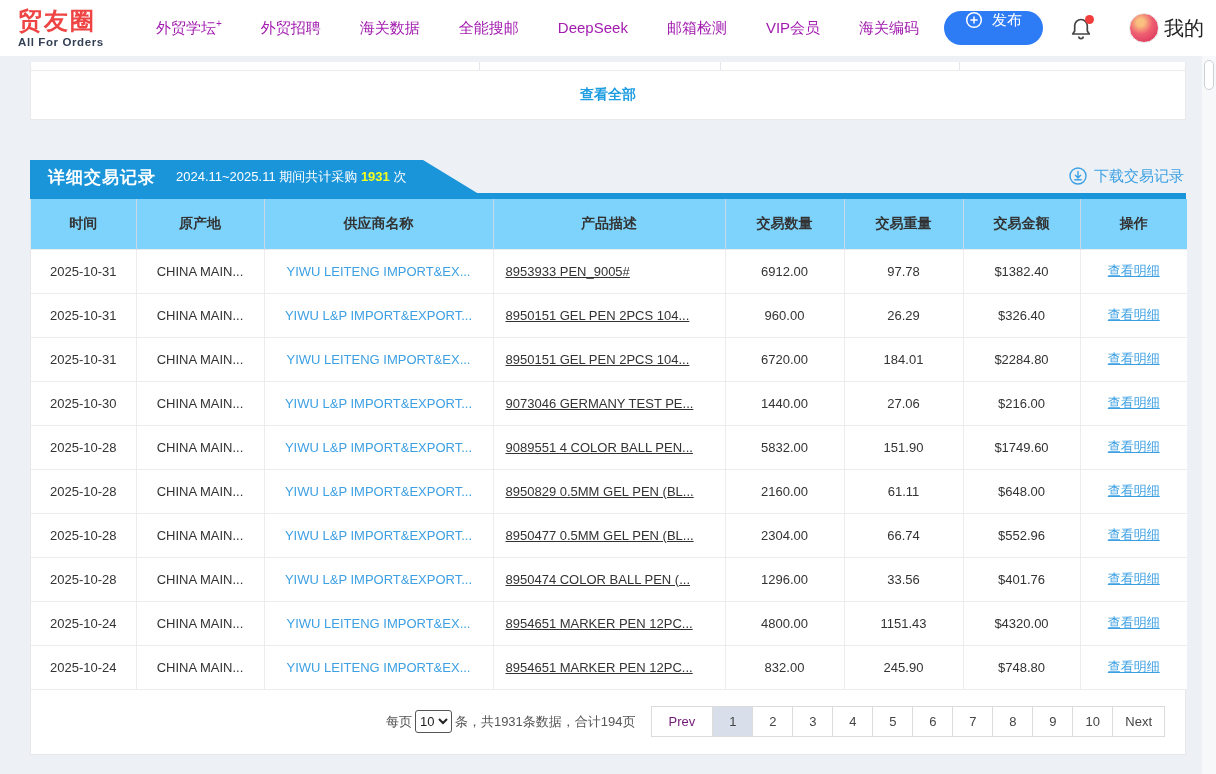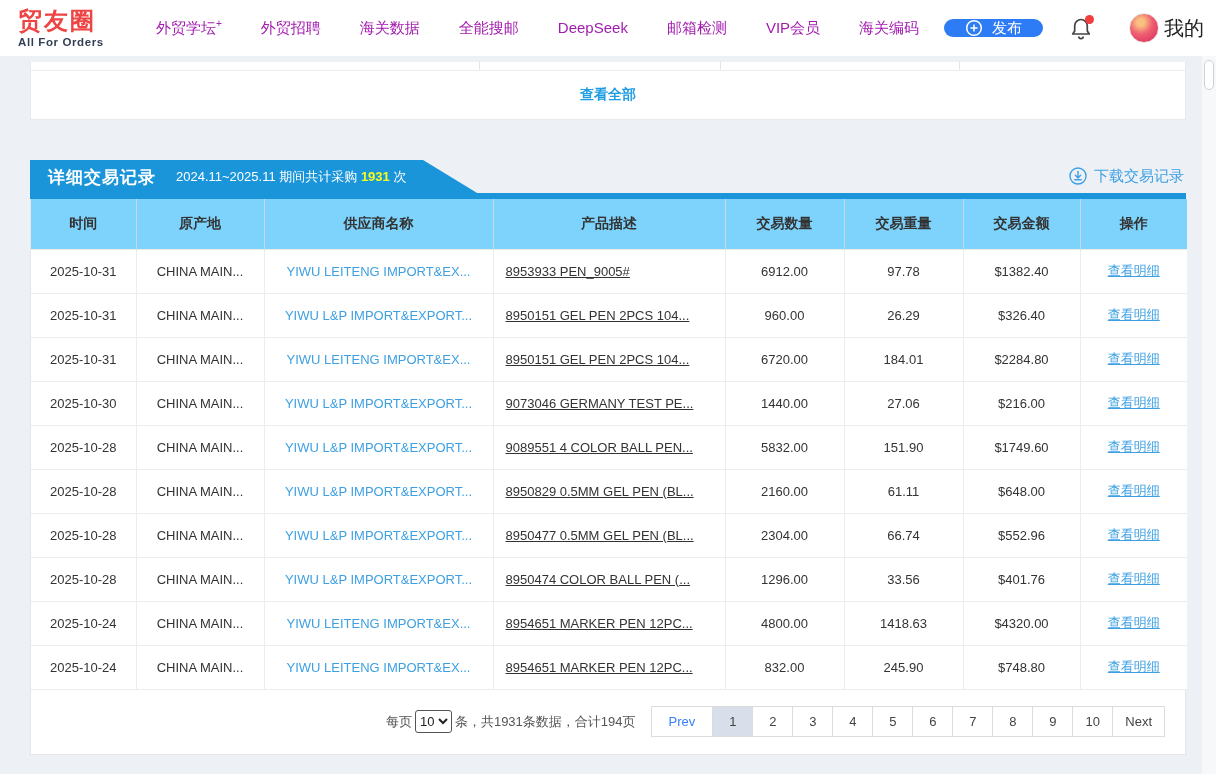--- a/index.html
+++ b/index.html
@@ -8,21 +8,21 @@
 
   
   .nav { position:absolute; top:0; left:0; right:0; height:56px; background:#fff; display:flex; align-items:center; z-index:5; }
   .logo { margin-left:18px; width:108px; cursor:pointer; }
   .logo-title { font-size:24px; font-weight:bold; color:#ef4444; line-height:26px; letter-spacing:2px; }
   .logo-sub { font-size:11.5px; color:#333f54; margin-top:2px; letter-spacing:0.6px; font-weight:bold; }
   .nav-items { display:flex; gap:39px; margin-left:30px; font-size:15px; white-space:nowrap; }
   .nav-item { color:#a21caf; text-decoration:none; cursor:pointer; }
   .nav-sup { font-size:10px; }
   .nav-right { margin-left:auto; display:flex; align-items:center; margin-right:12px; }
-  .publish-btn { display:flex; align-items:center; gap:9px; background:#2e7bf6; color:#fff; border:none; border-radius:18px; height:18px; padding:0 21px; font-size:15px; cursor:pointer; margin-right:26px; }
+  .publish-btn { display:flex; gap:9px; background:#2e7bf6; color:#fff; border:none; border-radius:18px; height:34px; padding:0 21px; font-size:15px; cursor:pointer; margin-right:26px; }
   .bell { position:relative; width:24px; height:26px; cursor:pointer; margin-right:36px; }
   .bell .dot { position:absolute; top:0; right:-1px; width:9px; height:9px; background:#f23d3d; border-radius:50%; }
   .avatar { width:30px; height:30px; border-radius:50%; margin-right:5px; cursor:pointer;
             background:radial-gradient(circle at 38% 30%, #f9c07f 0 14%, #ef5f72 45%, #d62a57 100%); border:1px solid #e8e8e8; }
   .profile { font-size:20px; color:#222; text-decoration:none; cursor:pointer;text-align:right; }
 
   
   .card-top { position:absolute; left:30px; top:62px; width:1156px; height:58px; background:#fff; border:1px solid #e9e9e9; border-top:none; }
   .remnant { position:relative; height:9px; border-bottom:1px solid #ececec; }
   .remnant .v { position:absolute; top:0; bottom:0; width:1px; background:#e3e6ea; }
@@ -52,21 +52,21 @@
   .supplier-link { color:#3da0e3; text-decoration:none; cursor:pointer; }
   .detail-link { color:#3da0e3; text-decoration:underline; cursor:pointer; }
 
   
   .table-footer { height:64px; display:flex; align-items:center; justify-content:flex-end; padding-right:20px; gap:16px; font-size:13px; color:#555; }
   .per-page { display:flex; align-items:center; gap:3px; }
   .per-page select { font-size:13px; height:23px; border:1px solid #555; border-radius:3px; background:#fff; color:#222; cursor:pointer; }
   .pages { display:flex; }
   .page-btn { min-width:41px; height:31px; background:#fff; border:1px solid #dcdcdc; margin-left:-1px; font-size:13px; color:#444; cursor:pointer; padding:0 12px; }
   .page-btn.active { background:#d8dfea; }
-  .page-btn.disabled { color:#3b82f6; cursor:default; padding:0 17px; }
+  .page-btn.disabled { color:#701a75; cursor:default; padding:0 17px; }
 
   
   .scroll-track { position:absolute; right:0; top:56px; bottom:0; width:14px; background:#f6f8fa; }
   .scroll-thumb { position:absolute; right:2px; top:4px; width:10px; height:30px; background:#fff; border:1px solid #ccd1d9; border-radius:6px; cursor:pointer; }
 </style>
 </head>
 <body>
 
 <div class="screen">
 
@@ -257,21 +257,21 @@
             <td>$401.76</td>
             <td><a class="detail-link">查看明细</a></td>
           </tr>
 
           <tr class="data-row">
             <td>2025-10-24</td>
             <td>CHINA MAIN...</td>
             <td><a class="supplier-link">YIWU LEITENG IMPORT&amp;EX...</a></td>
             <td class="product">8954651 MARKER PEN 12PC...</td>
             <td>4800.00</td>
-            <td>1418.63</td>
+            <td>1151.43</td>
             <td>$4320.00</td>
             <td><a class="detail-link">查看明细</a></td>
           </tr>
 
           <tr class="data-row">
             <td>2025-10-24</td>
             <td>CHINA MAIN...</td>
             <td><a class="supplier-link">YIWU LEITENG IMPORT&amp;EX...</a></td>
             <td class="product">8954651 MARKER PEN 12PC...</td>
             <td>832.00</td>

